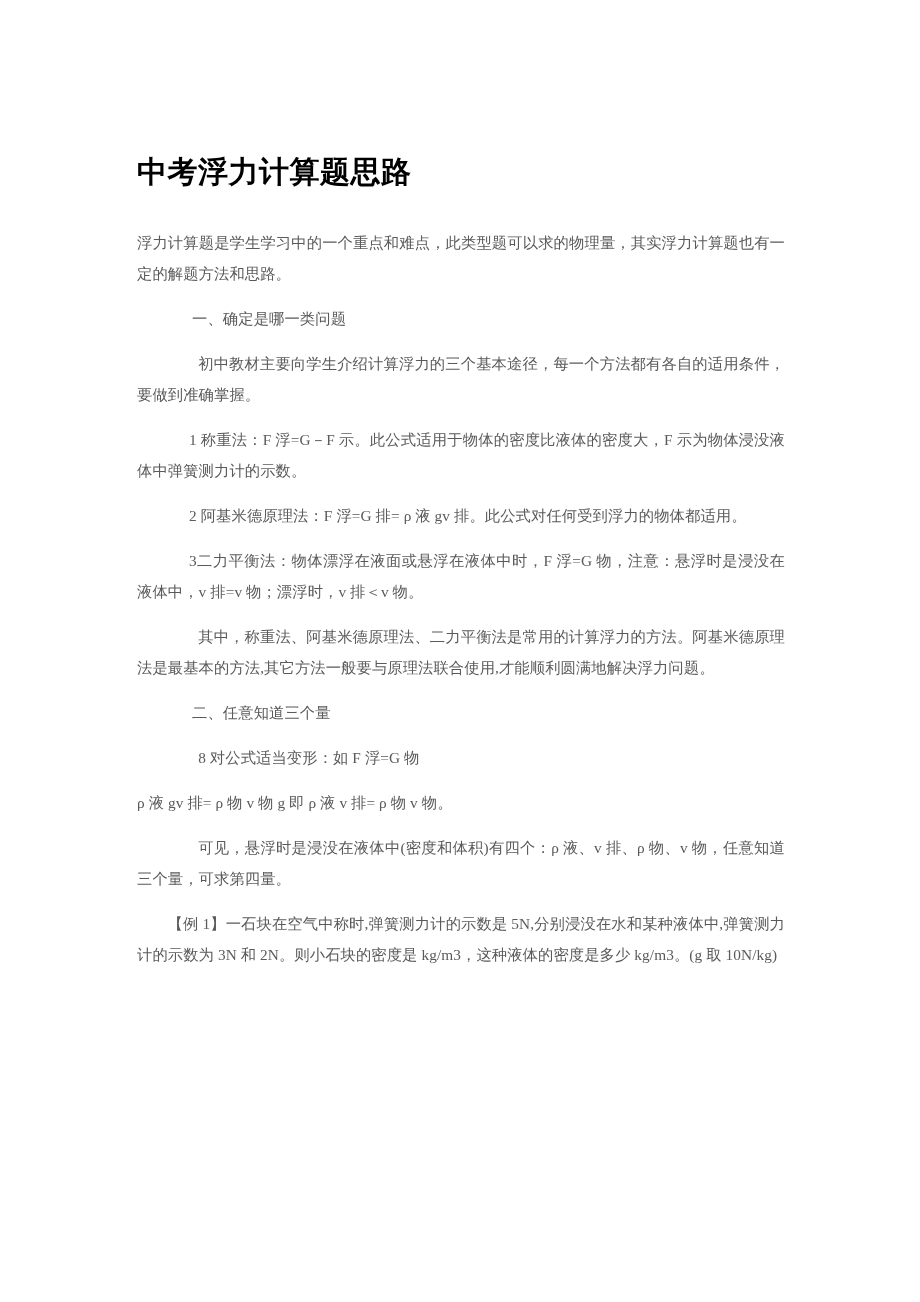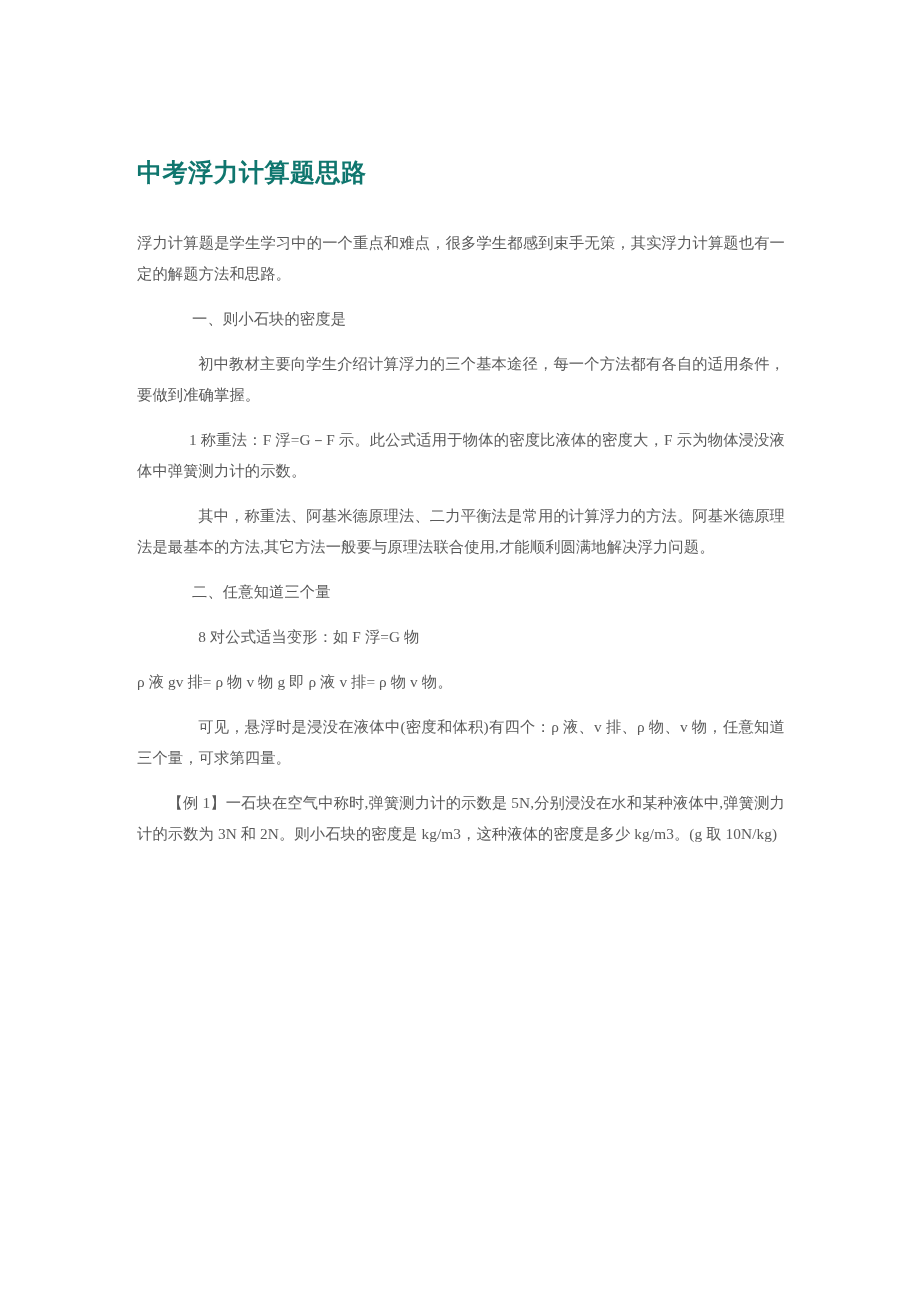--- a/index.html
+++ b/index.html
@@ -24,23 +24,23 @@
     overflow: hidden;
   }
   .content {
     position: absolute;
     left: 137px;
     top: 155px;
     width: 648px;
   }
   .doc-title {
     font-family: "Liberation Sans", "DejaVu Sans", sans-serif;
-    font-size: 25px;
+    font-size: 30px;
     font-weight: bold;
-    color: #0f766e;
+    color: #000000;
     line-height: 34px;
     margin: 0 0 38px 0;
     letter-spacing: 0.5px;
   }
   p.para {
     margin: 0 0 14px 0;
     font-size: 15.3px;
     line-height: 31px;
     text-align: justify;
     text-justify: inter-ideograph;
@@ -58,29 +58,31 @@
   .para, .doc-title { text-rendering: optimizeLegibility; }
 </style>
 </head>
 <body>
 
 <div class="page">
   <div class="content">
 
     <h1 class="doc-title">中考浮力计算题思路</h1>
 
-    <p class="para ind-0">浮力计算题是学生学习中的一个重点和难点，很多学生都感到束手无策，其实浮力计算题也有一定的解题方法和思路。</p>
+    <p class="para ind-0">浮力计算题是学生学习中的一个重点和难点，此类型题可以求的物理量，其实浮力计算题也有一定的解题方法和思路。</p>
 
-    <p class="para ind-35">一、则小石块的密度是</p>
+    <p class="para ind-35">一、确定是哪一类问题</p>
 
     <p class="para ind-4">初中教材主要向学生介绍计算浮力的三个基本途径，每一个方法都有各自的适用条件，要做到准确掌握。</p>
 
     <p class="para ind-3">1 称重法：F 浮=G－F 示。此公式适用于物体的密度比液体的密度大，F 示为物体浸没液体中弹簧测力计的示数。</p>
 
+    <p class="para ind-3">2 阿基米德原理法：F 浮=G 排= ρ 液 gv 排。此公式对任何受到浮力的物体都适用。</p>
 
+    <p class="para ind-3">3二力平衡法：物体漂浮在液面或悬浮在液体中时，F 浮=G 物，注意：悬浮时是浸没在液体中，v 排=v 物；漂浮时，v 排＜v 物。</p>
 
     <p class="para ind-4">其中，称重法、阿基米德原理法、二力平衡法是常用的计算浮力的方法。阿基米德原理法是最基本的方法,其它方法一般要与原理法联合使用,才能顺利圆满地解决浮力问题。</p>
 
     <p class="para ind-35">二、任意知道三个量</p>
 
 
     <p class="para ind-4">8 对公式适当变形：如 F 浮=G 物</p>
 
     <p class="para ind-0">ρ 液 gv 排= ρ 物 v 物 g 即 ρ 液 v 排= ρ 物 v 物。</p>
 

